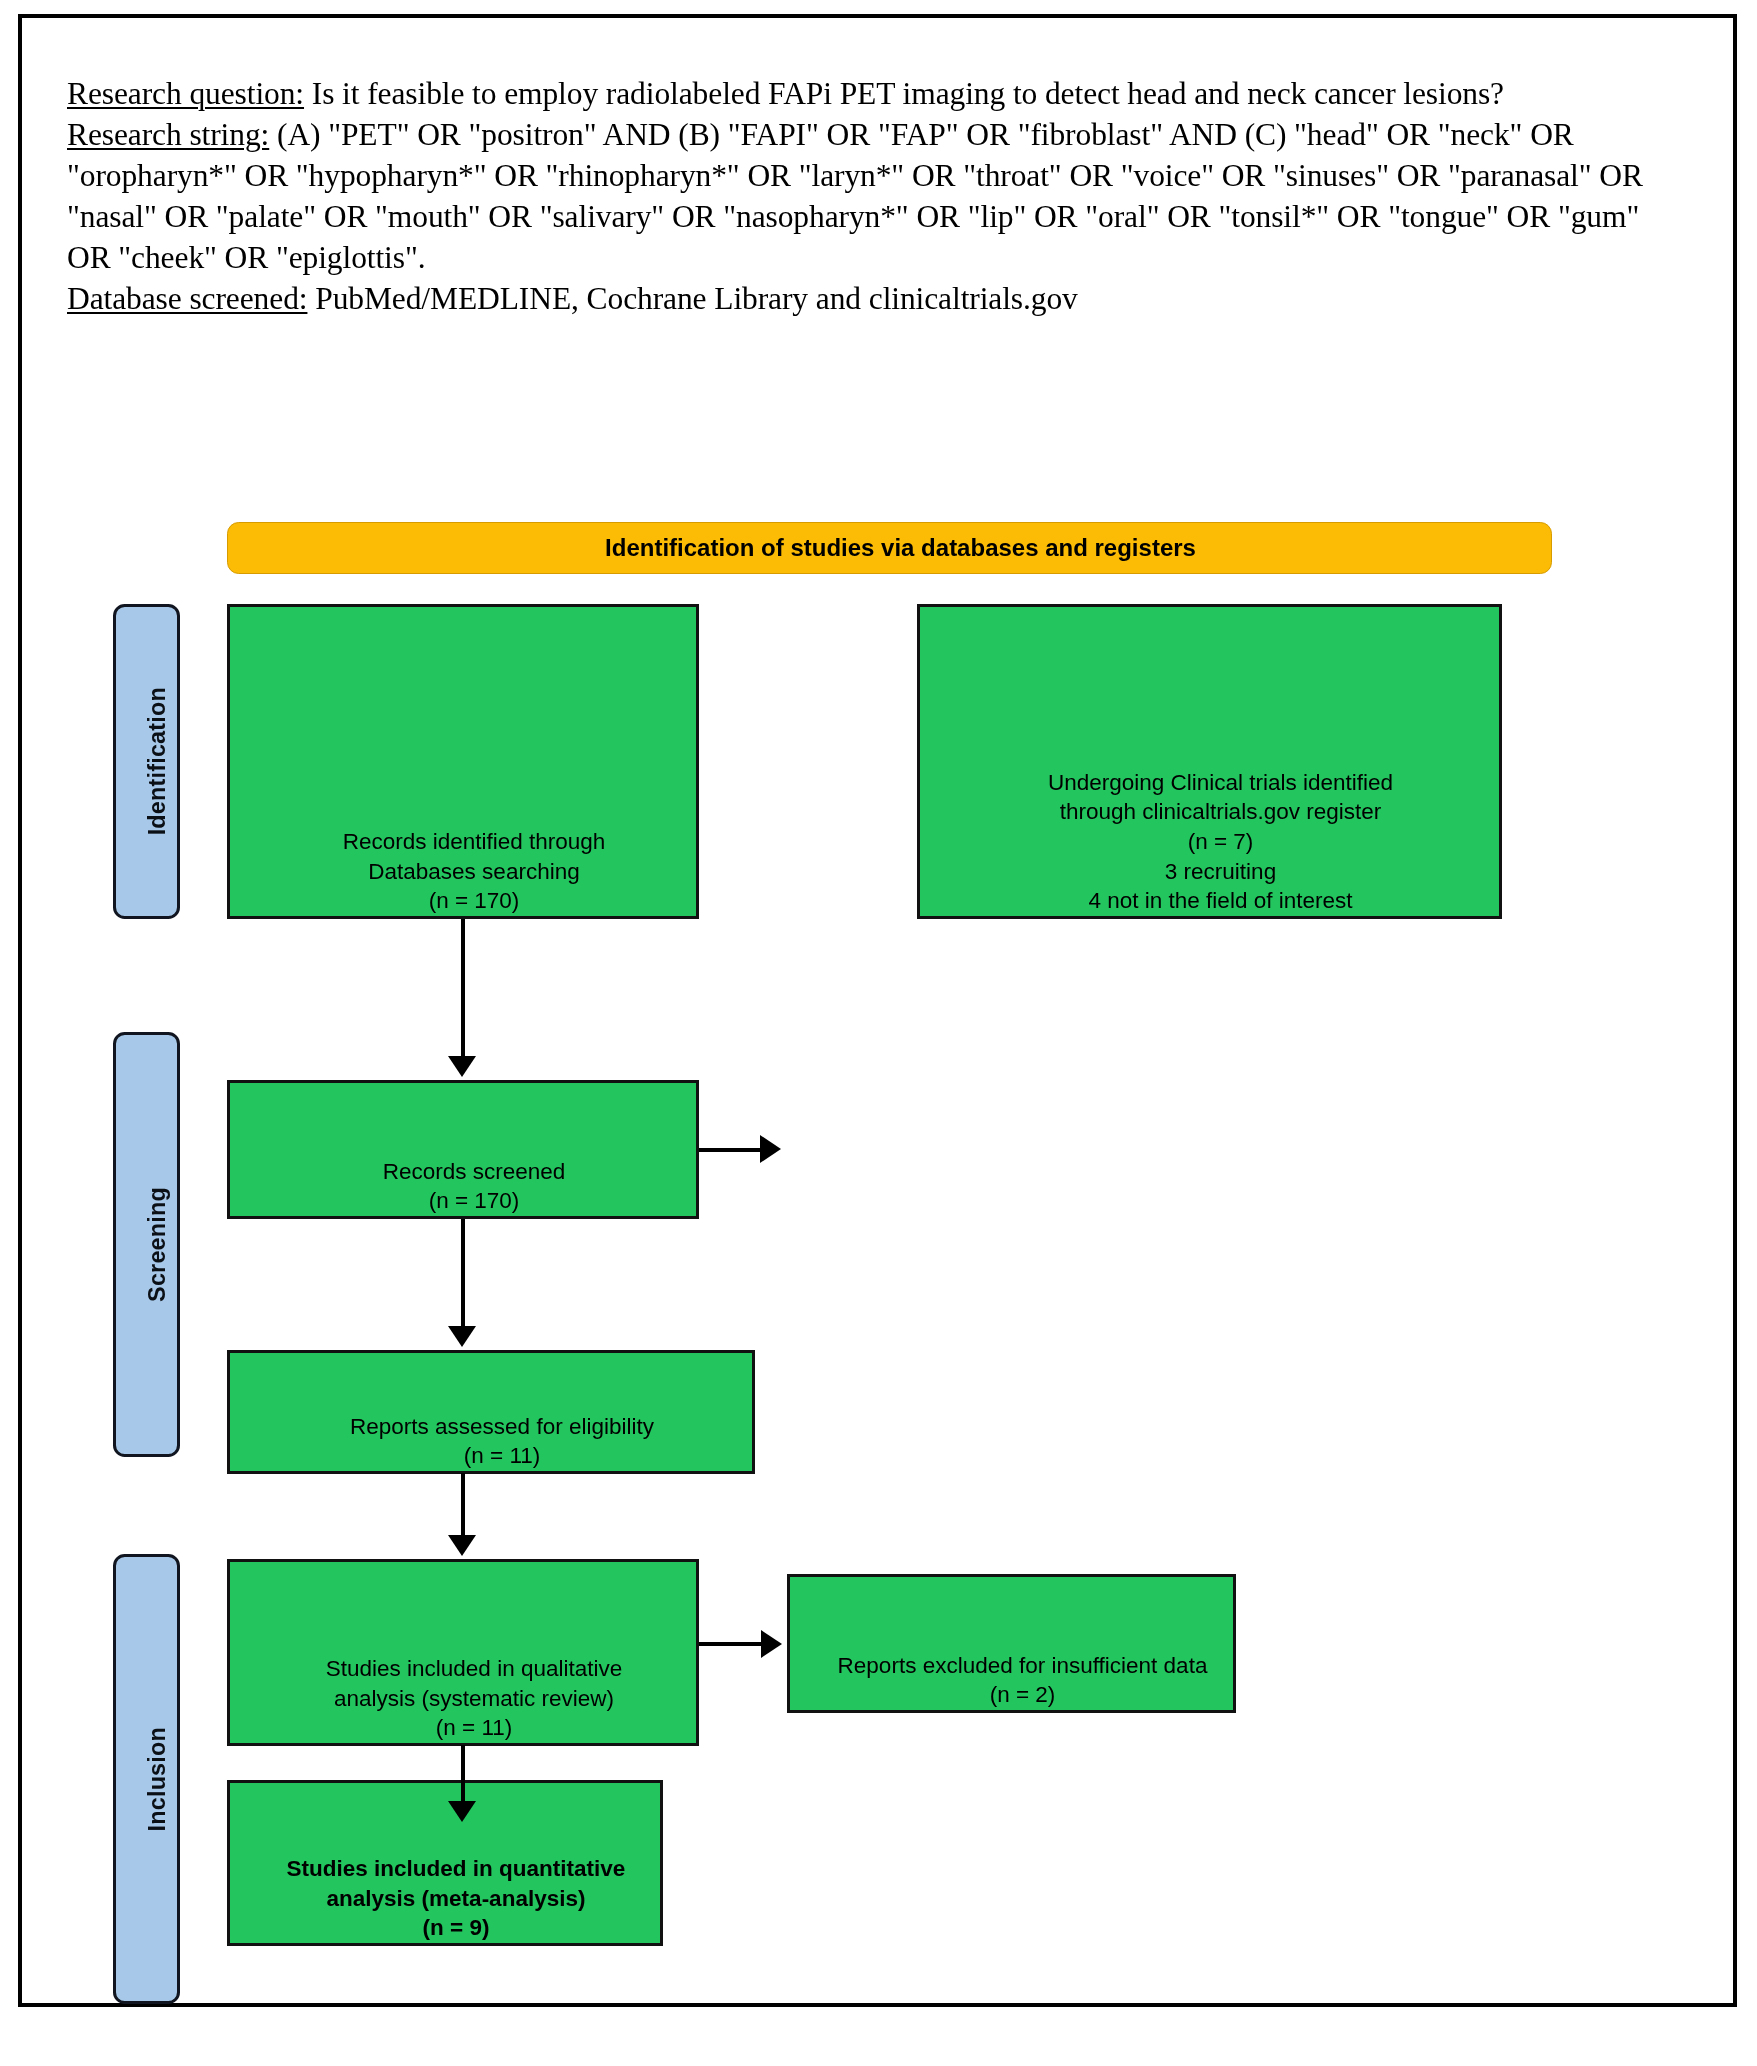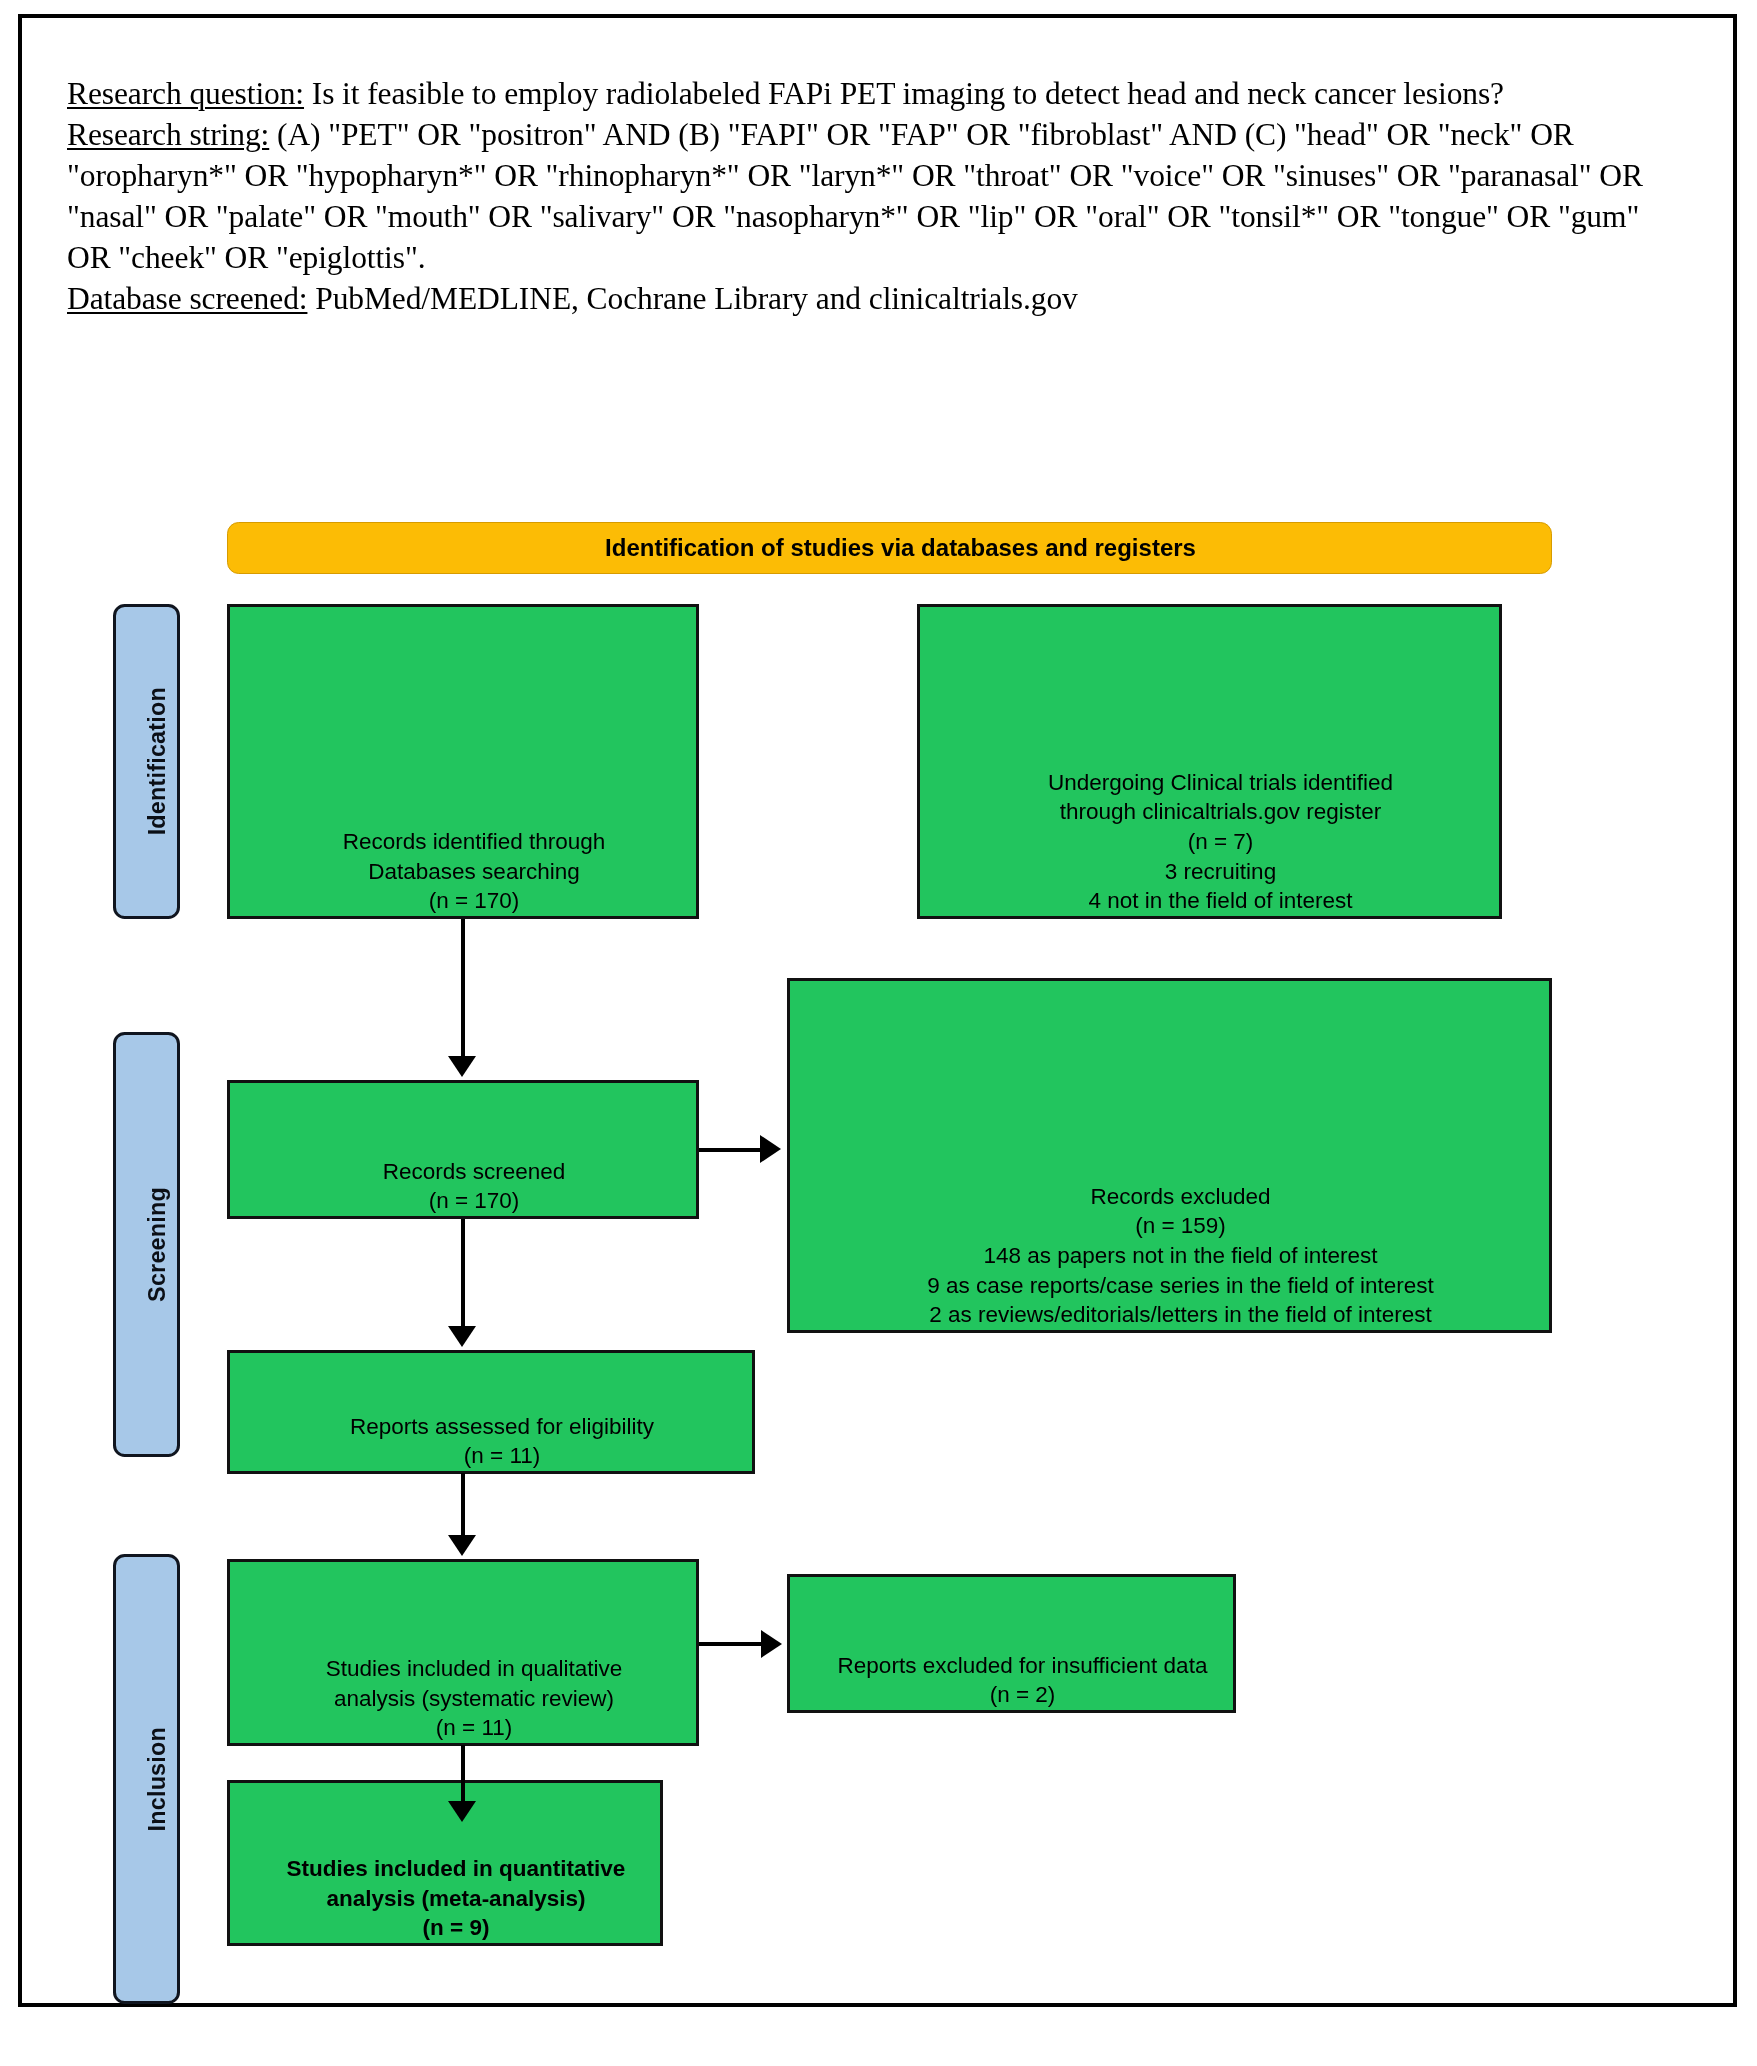--- a/index.html
+++ b/index.html
@@ -199,27 +199,20 @@
 (n = 7)
 3 recruiting
 4 not in the field of interest</span>
     </div>
 
     <div class="box" id="box-screened">
       <span class="box-text">Records screened
 (n = 170)</span>
     </div>
 
-    <div class="box" id="box-excluded">
-      <span class="box-text">Records excluded
-(n = 159)
-148 as papers not in the field of interest
-9 as case reports/case series in the field of interest
-2 as reviews/editorials/letters in the field of interest</span>
-    </div>
 
     <div class="box" id="box-eligibility">
       <span class="box-text">Reports assessed for eligibility
 (n = 11)</span>
     </div>
 
     <div class="box" id="box-qualitative">
       <span class="box-text">Studies included in qualitative
 analysis (systematic review)
 (n = 11)</span>

